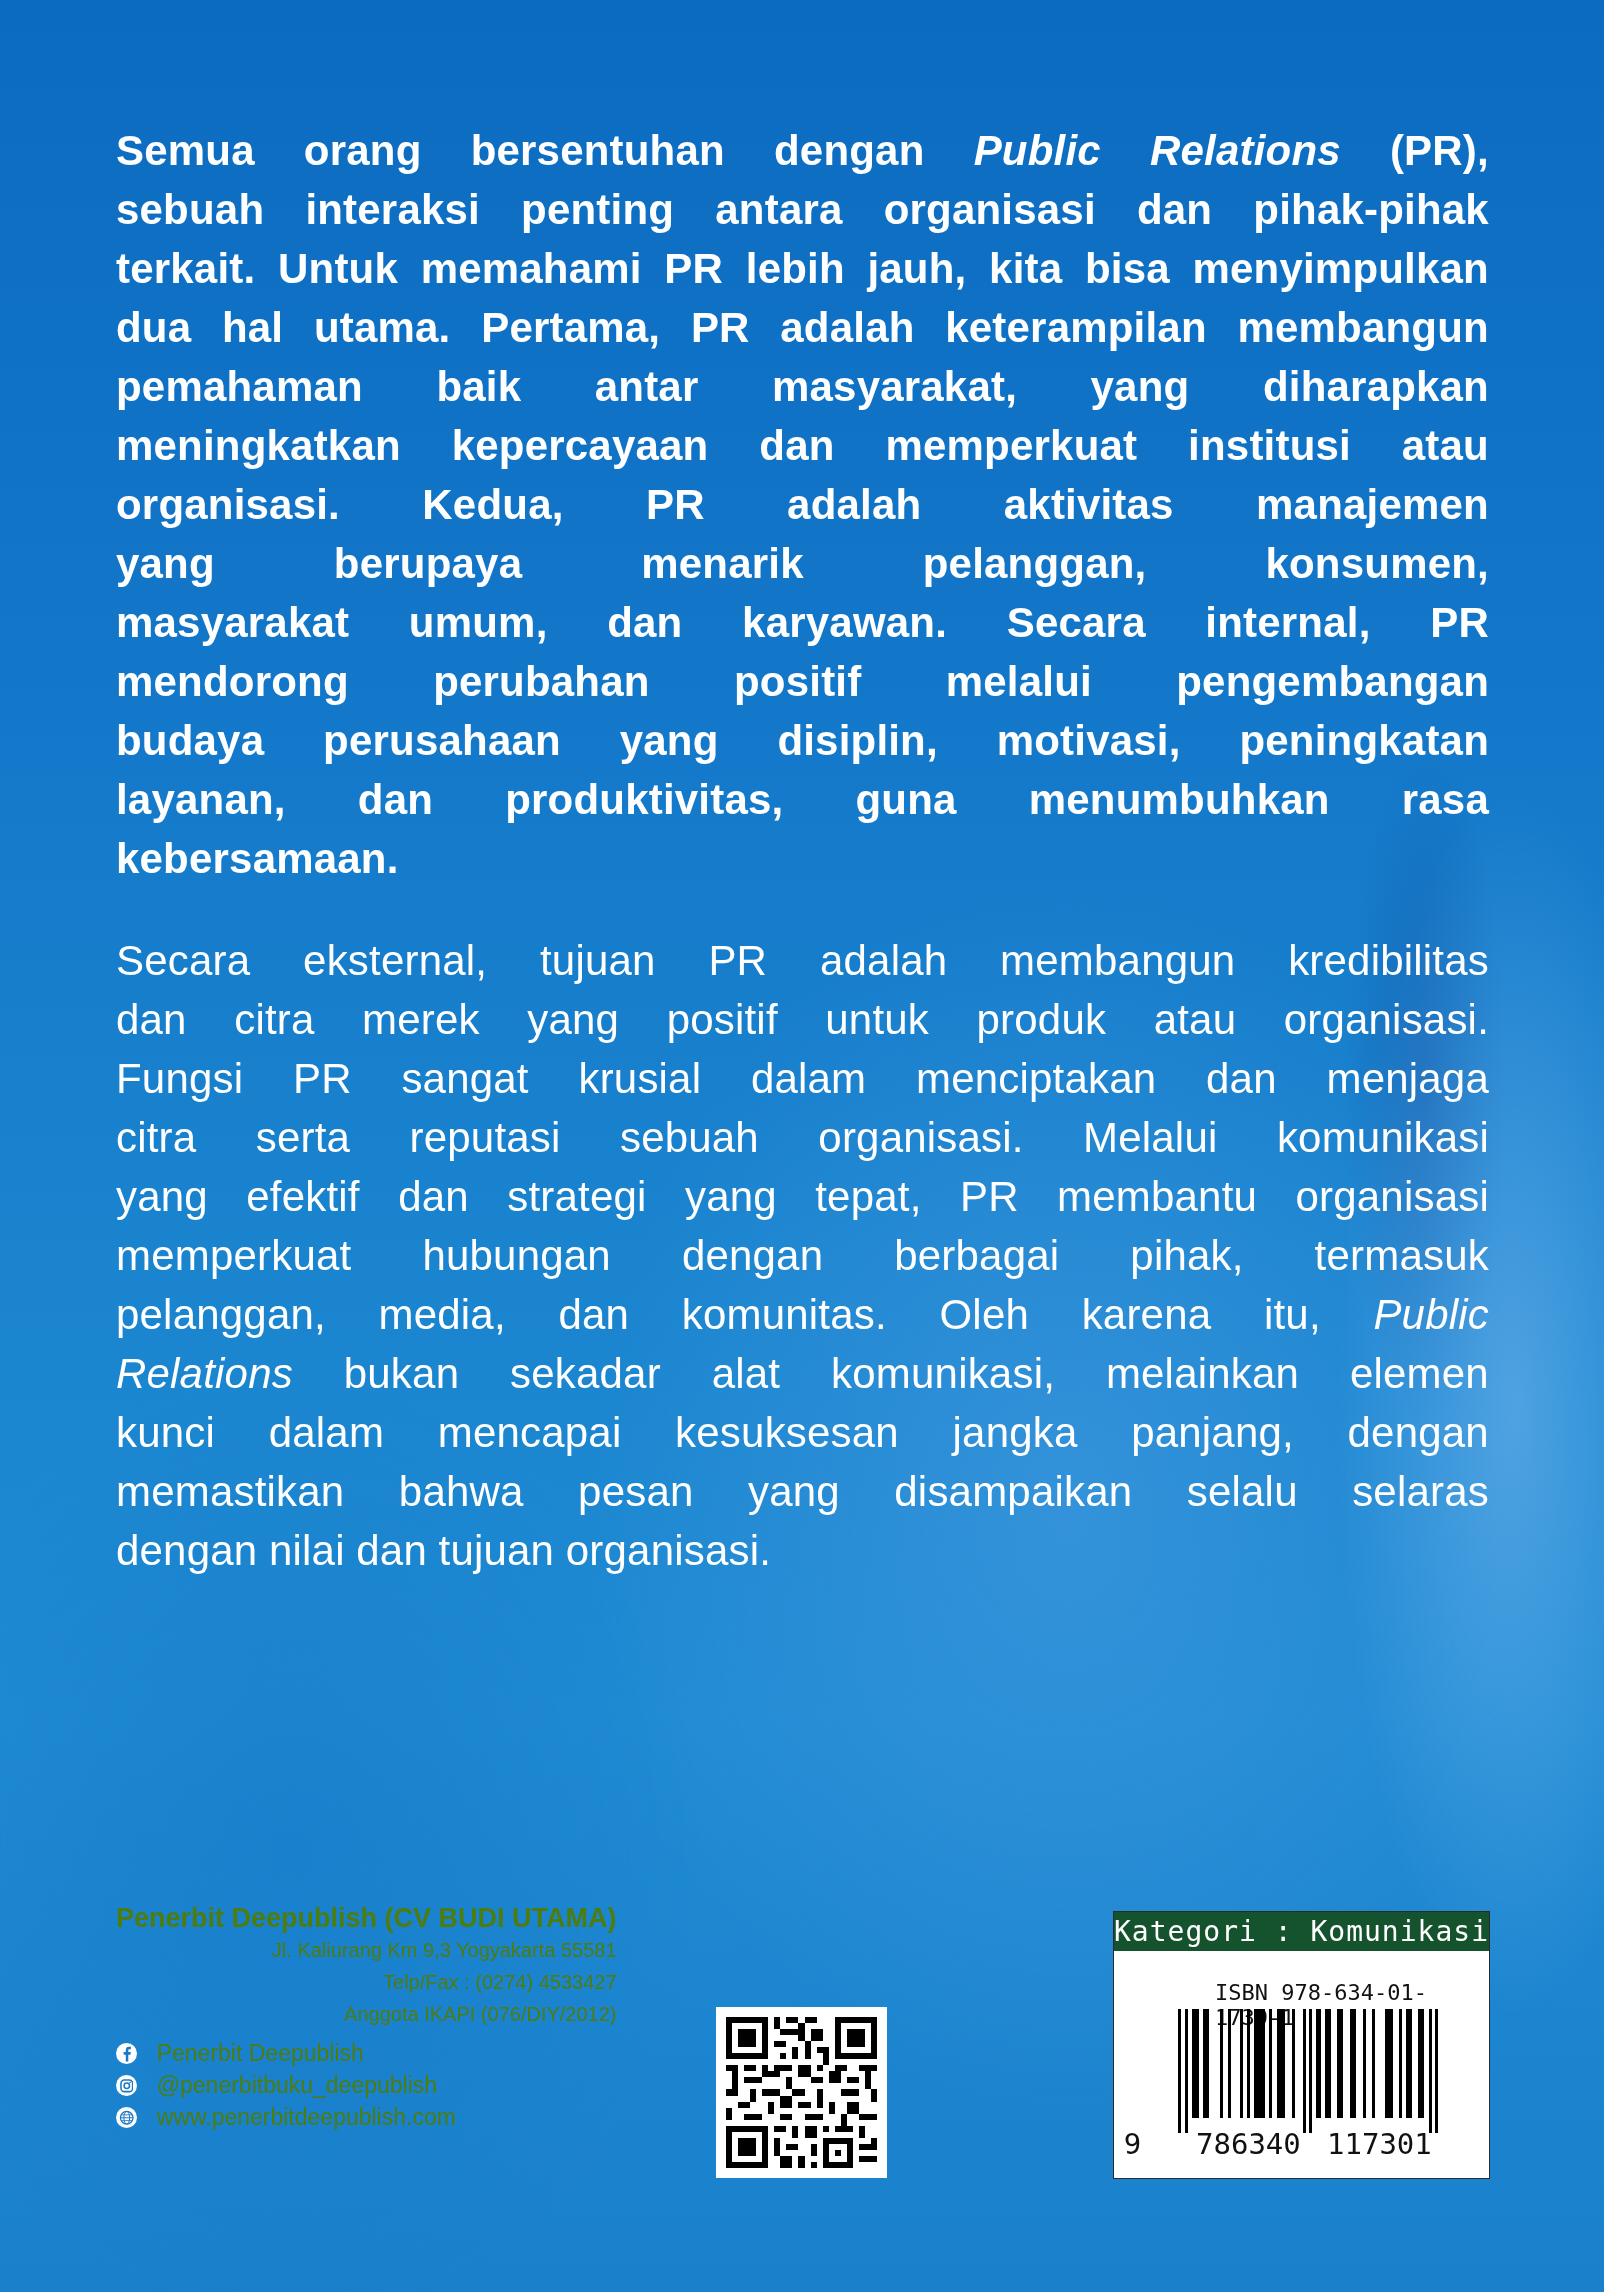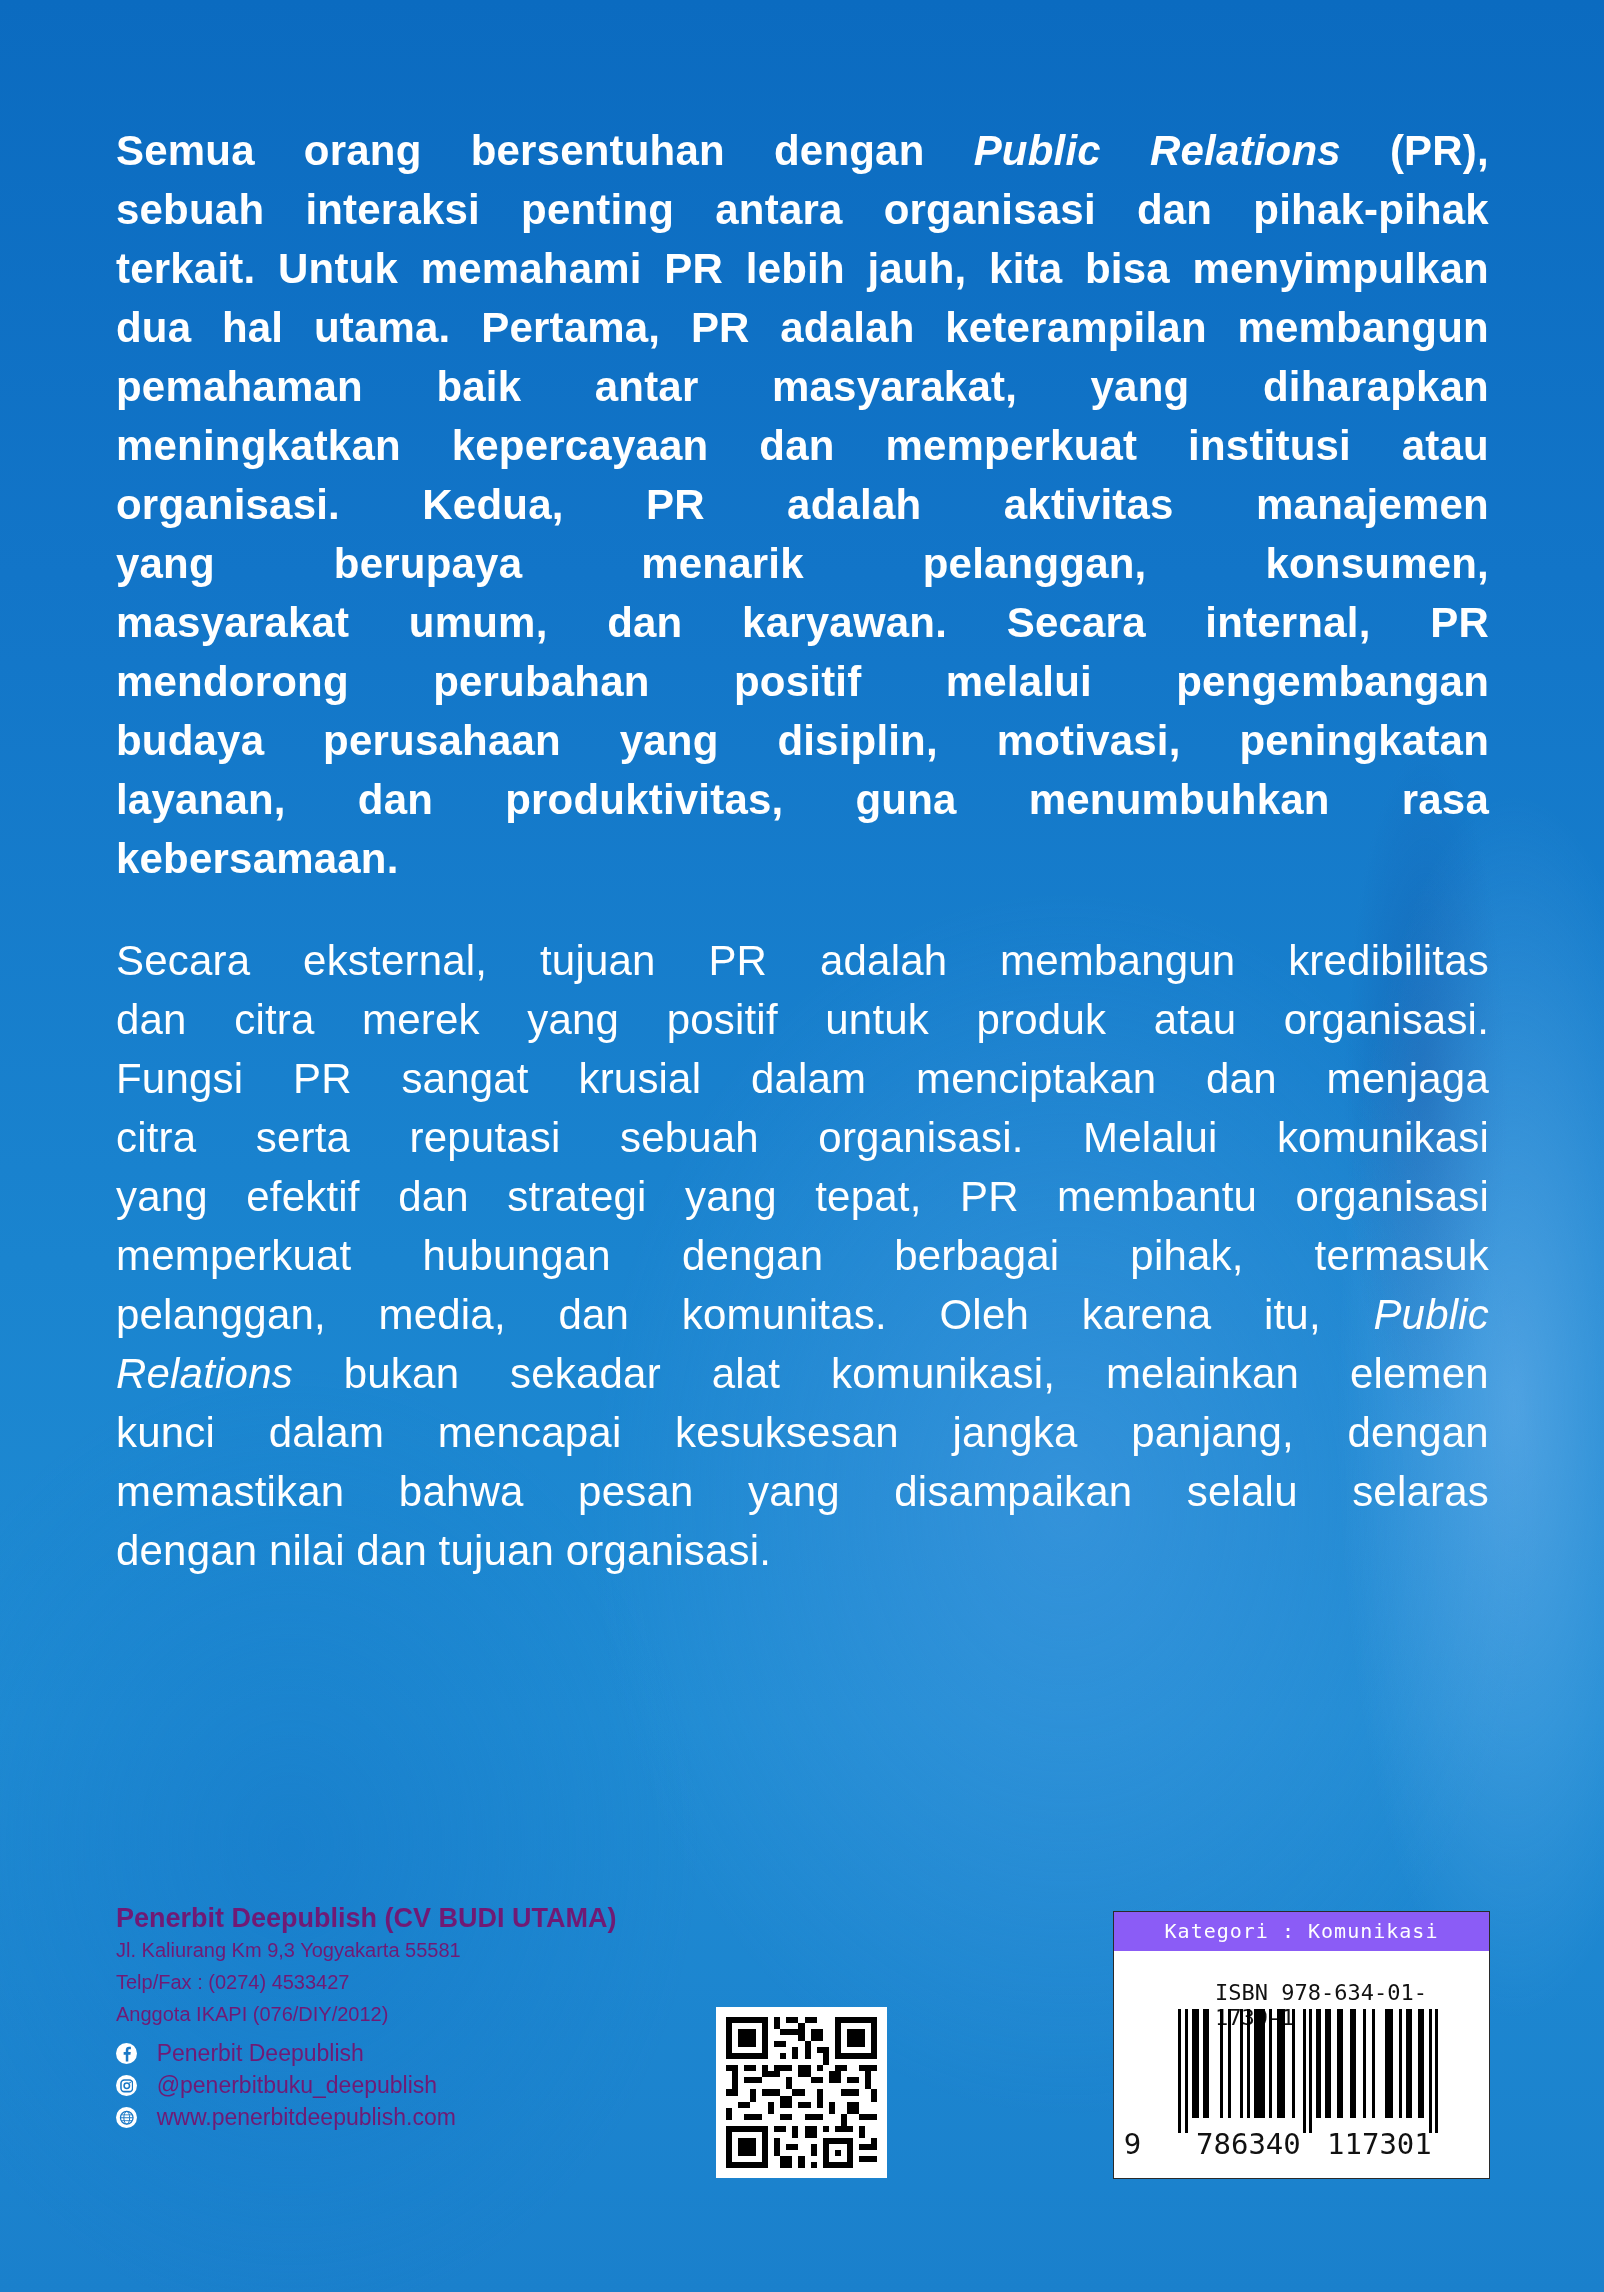--- a/index.html
+++ b/index.html
@@ -19,41 +19,41 @@
     display: block; height: 59px; line-height: 59px;
     font-size: 42px; letter-spacing: 0.2px;
     text-align: justify; text-align-last: justify; white-space: nowrap;
   }
   .line.last { text-align-last: left; }
   .line .seg { white-space: pre; }
   .line .it { font-style: italic; }
   .jline { display: flex; justify-content: space-between; }
   .jline.last { justify-content: flex-start; gap: 11.6px; }
 
-  .publisher { position: absolute; left: 116px; top: 1902px; color: #701a75; }
+  .publisher { position: absolute; left: 116px; top: 1902px; color: #4d7c0f; text-align: right; }
   .pub-name { font-weight: bold; font-size: 27px; line-height: 32px; }
   .pub-line { font-size: 20px; line-height: 32px; }
   .contacts { margin-top: 7.8px; }
   .contact { display: flex; align-items: center; height: 32px; font-size: 23px; }
   .cicon {
     width: 21.3px; height: 21.3px; border-radius: 50%; background: #fff;
     margin-right: 19.4px; display: flex; align-items: center; justify-content: center;
   }
   .cicon svg { display: block; }
 
   .qr { position: absolute; left: 716px; top: 2007px; width: 171px; height: 171px; background: #fff; }
   .qr svg { position: absolute; left: 9.7px; top: 9.7px; }
 
   .barcode-box {
     position: absolute; left: 1113px; top: 1911px; width: 377px; height: 268px;
     background: #fff; border: 1.9px solid #2a2a2a; box-sizing: border-box;
   }
   .cat-bar {
-    height: 39px; background: #8b5cf6; color: #fff;
-    font-family: "DejaVu Sans Mono", monospace; font-size: 20px; line-height: 39px;
+    height: 39px; background: #14532d; color: #fff;
+    font-family: "DejaVu Sans Mono", monospace; font-size: 28px; line-height: 39px;
     text-align: center; letter-spacing: 1px;
   }
   .isbn {
     position: absolute; left: 101px; top: 68px;
     font-family: "DejaVu Sans Mono", monospace; font-size: 22px; color: #111; letter-spacing: 0px;
   }
   .bars { position: absolute; left: 0; top: 97px; }
   .bc-num { position: absolute; font-family: "DejaVu Sans Mono", monospace; font-size: 29px; color: #111; }
 </style>
 </head>

